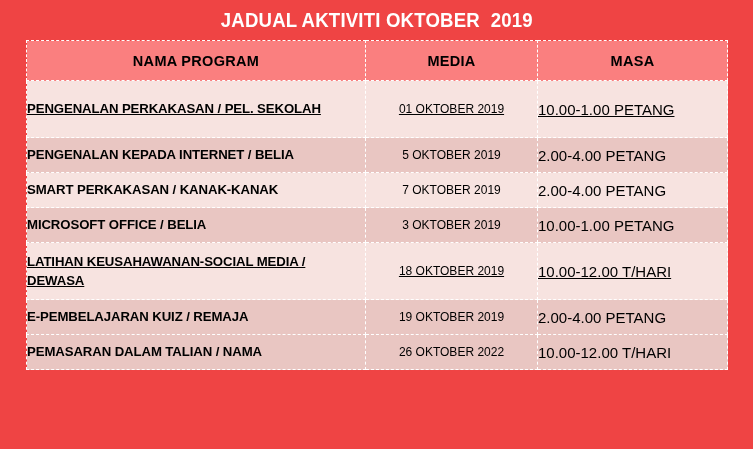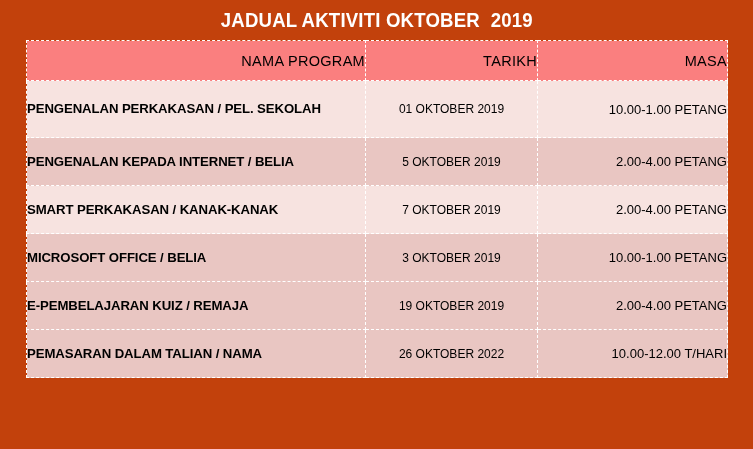--- a/index.html
+++ b/index.html
@@ -12,21 +12,21 @@
     height: 449px;
     overflow: hidden;
     background: #1e3a63;
     font-family: "Liberation Sans", sans-serif;
   }
 
   #slide {
     position: relative;
     width: 753px;
     height: 449px;
-    background: #c2410c;
+    background: #ef4444;
     box-sizing: border-box;
   }
 
   
   #title-bar {
     position: absolute;
     left: 0;
     top: 0;
     width: 753px;
     height: 40px;
@@ -65,23 +65,23 @@
   
   col.col-program { width: 339px; }
   col.col-tarikh  { width: 172px; }
   col.col-masa    { width: 190px; }
 
   
   tr.header-row th {
     background: #fa7f7f;
     height: 40px;
     color: #000000;
-    font-weight: normal;
+    font-weight: bold;
     font-size: 14.5px;
-    text-align: right;
+    text-align: center;
     letter-spacing: 0.3px;
   }
 
   
   tr.body-row td {
     color: #000000;
   }
   tr.row-light td { background: #f7e3e0; }
   tr.row-dark  td { background: #e9c6c2; }
 
@@ -93,50 +93,50 @@
     padding-right: 6px;
     line-height: 1.45;
     letter-spacing: -0.1px;
   }
   td.cell-tarikh {
     font-size: 12px;
     text-align: center;
     font-weight: normal;
   }
   td.cell-masa {
-    font-size: 13px;
-    text-align: right;
+    font-size: 15px;
+    text-align: left;
     font-weight: normal;
     padding-left: 8px;
   }
 
   
-  tr.row-tall td { height: 57px; }
+  tr.row-tall td { height: 57px; text-decoration: underline; }
   tr.row-tall td.cell-masa { vertical-align: top; padding-top: 7px; }
-  tr.row-normal td { height: 48px; margin-top: 38px; }
+  tr.row-normal td { height: 35px; margin-top: 38px; }
 </style>
 </head>
 <body>
 
 <div id="slide">
 
   <div id="title-bar">
     <div id="title-text">JADUAL AKTIVITI OKTOBER  2019</div>
   </div>
 
   <table id="schedule-table">
     <colgroup>
       <col class="col-program">
       <col class="col-tarikh">
       <col class="col-masa">
     </colgroup>
     <thead>
       <tr class="header-row">
         <th>NAMA PROGRAM</th>
-        <th>TARIKH</th>
+        <th>MEDIA</th>
         <th>MASA</th>
       </tr>
     </thead>
     <tbody id="table-body">
 
       <tr class="body-row row-light row-tall">
         <td class="cell-program">PENGENALAN PERKAKASAN / PEL. SEKOLAH</td>
         <td class="cell-tarikh">01 OKTOBER 2019</td>
         <td class="cell-masa">10.00-1.00 PETANG</td>
       </tr>
@@ -152,20 +152,25 @@
         <td class="cell-tarikh">7 OKTOBER 2019</td>
         <td class="cell-masa">2.00-4.00 PETANG</td>
       </tr>
 
       <tr class="body-row row-dark row-normal">
         <td class="cell-program">MICROSOFT OFFICE / BELIA</td>
         <td class="cell-tarikh">3 OKTOBER 2019</td>
         <td class="cell-masa">10.00-1.00 PETANG</td>
       </tr>
 
+      <tr class="body-row row-light row-tall">
+        <td class="cell-program">LATIHAN KEUSAHAWANAN-SOCIAL MEDIA / DEWASA</td>
+        <td class="cell-tarikh">18 OKTOBER 2019</td>
+        <td class="cell-masa">10.00-12.00 T/HARI</td>
+      </tr>
 
       <tr class="body-row row-dark row-normal">
         <td class="cell-program">E-PEMBELAJARAN KUIZ /  REMAJA</td>
         <td class="cell-tarikh">19 OKTOBER 2019</td>
         <td class="cell-masa">2.00-4.00 PETANG</td>
       </tr>
 
 
       <tr class="body-row row-dark row-normal">
         <td class="cell-program">PEMASARAN DALAM TALIAN / NAMA</td>

